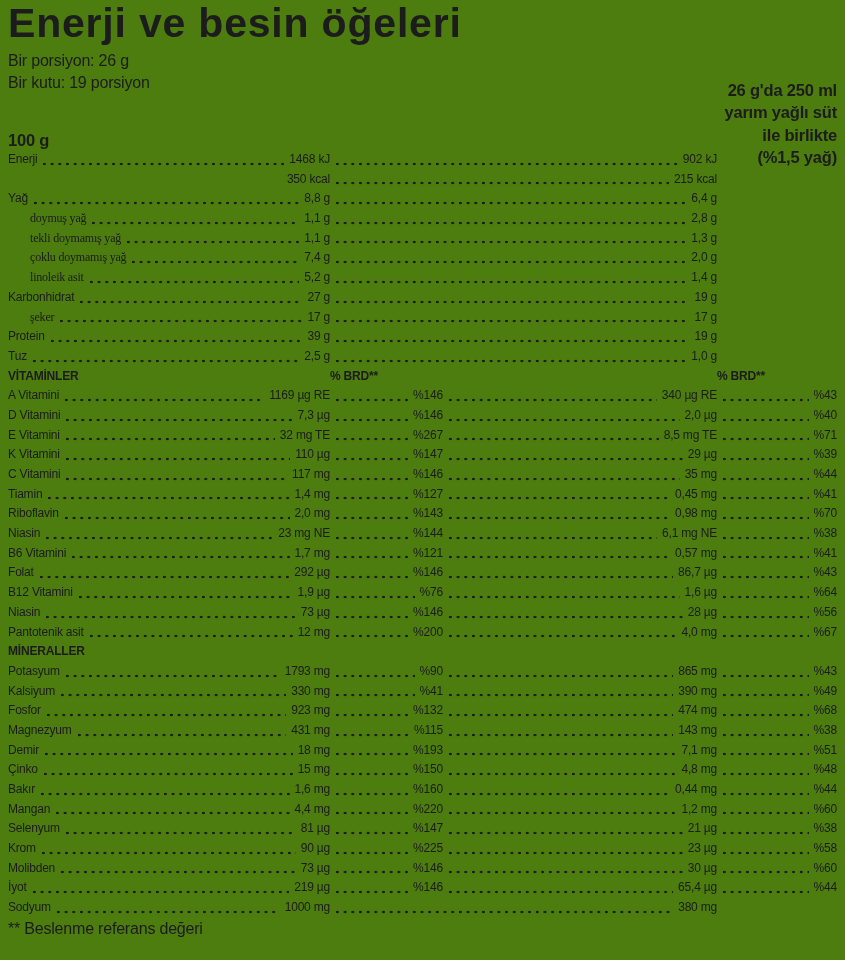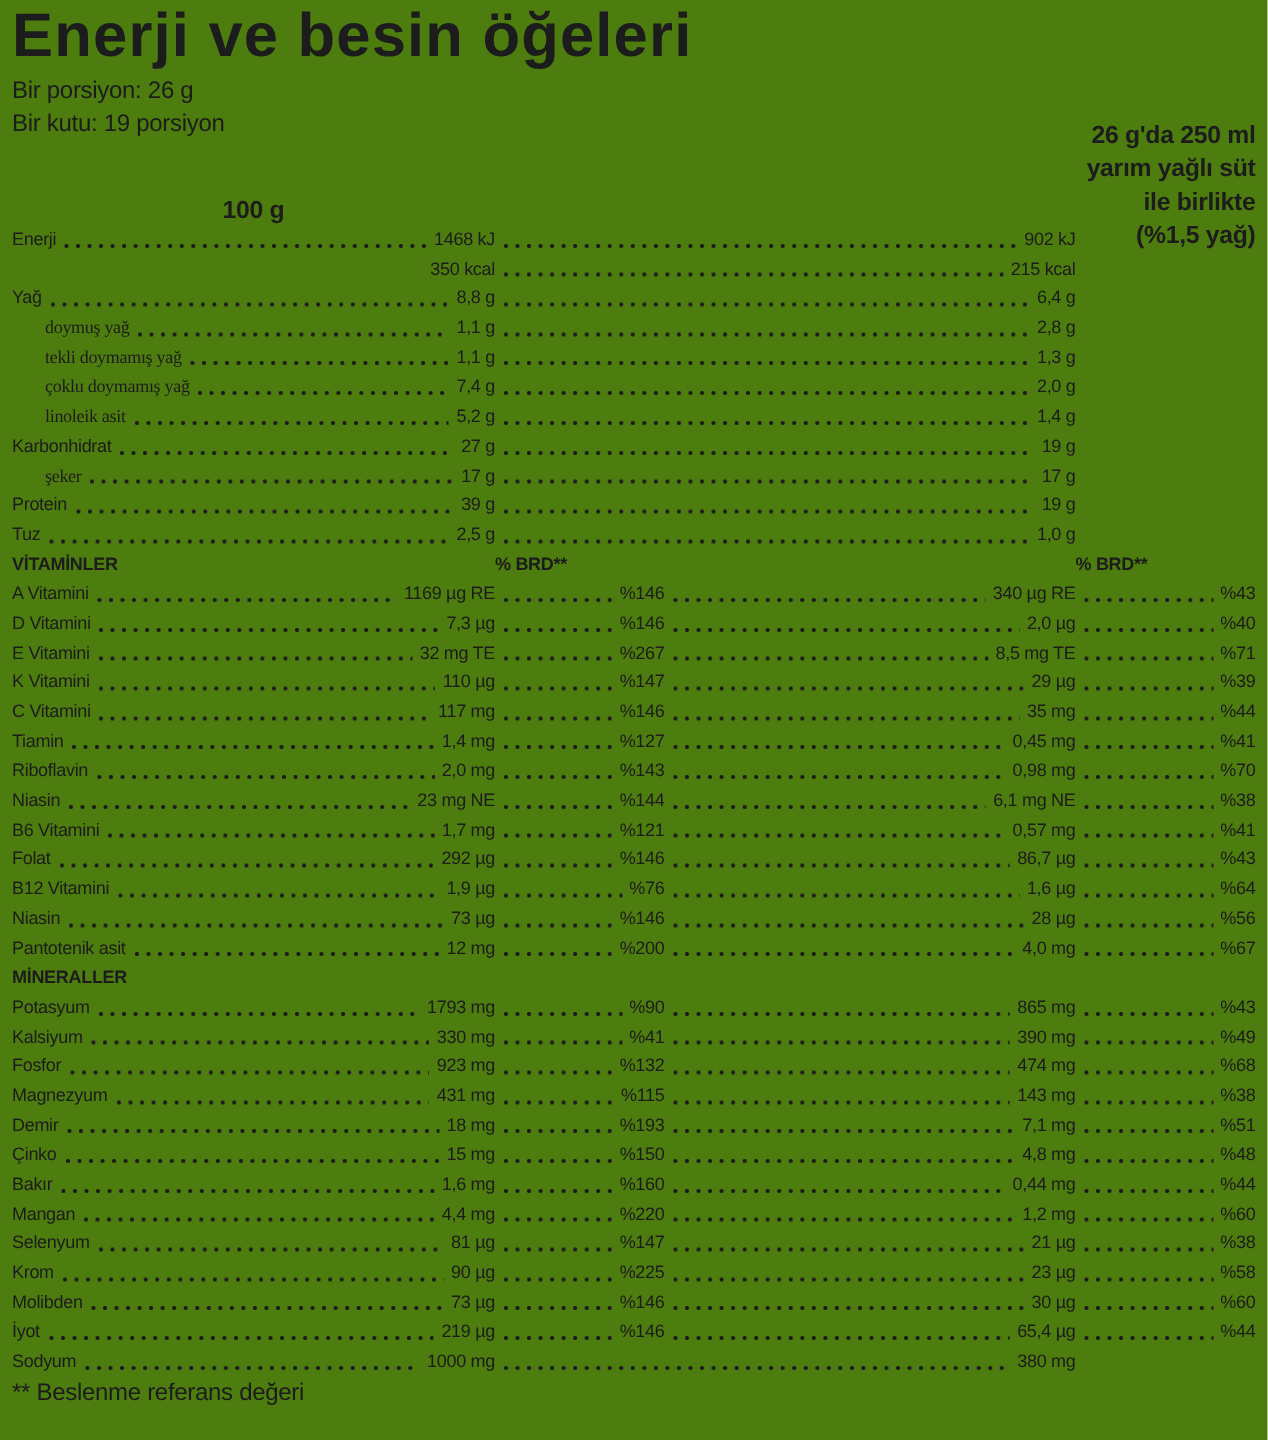--- a/index.html
+++ b/index.html
@@ -13,21 +13,21 @@
     font-size:41px;line-height:46px;font-weight:bold;letter-spacing:0.8px;
   }
   .sub{position:absolute;left:8px;font-size:16px;line-height:20px;}
   .sub1{top:51px}
   .sub2{top:73px}
   .right-block{
     position:absolute;right:8px;top:64px;text-align:right;
     font-weight:bold;font-size:16.5px;line-height:22.4px;letter-spacing:-0.2px;margin-top:15px;
   }
   .g100{
-    position:absolute;left:8px;top:130px;width:322px;text-align:center;
+    position:absolute;left:8px;top:130px;width:322px;text-align:left;
     font-weight:bold;font-size:16.5px;line-height:20px;
   }
   .table{position:absolute;left:8px;top:150px;width:829px;}
   .row{display:flex;height:19.7px;font-size:12px;line-height:19.7px;}
   .seg{display:flex;align-items:stretch;}
   .seg1{width:322px}
   .seg2{width:113px}
   .seg3{width:274px}
   .seg4{width:120px}
   .seg3w{width:387px}

